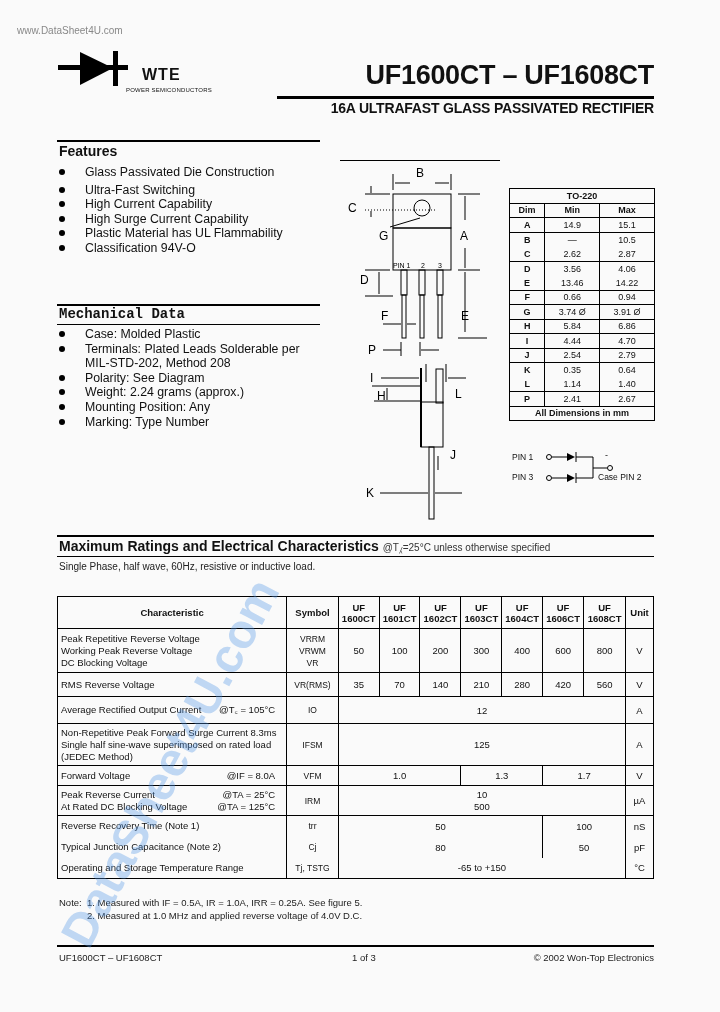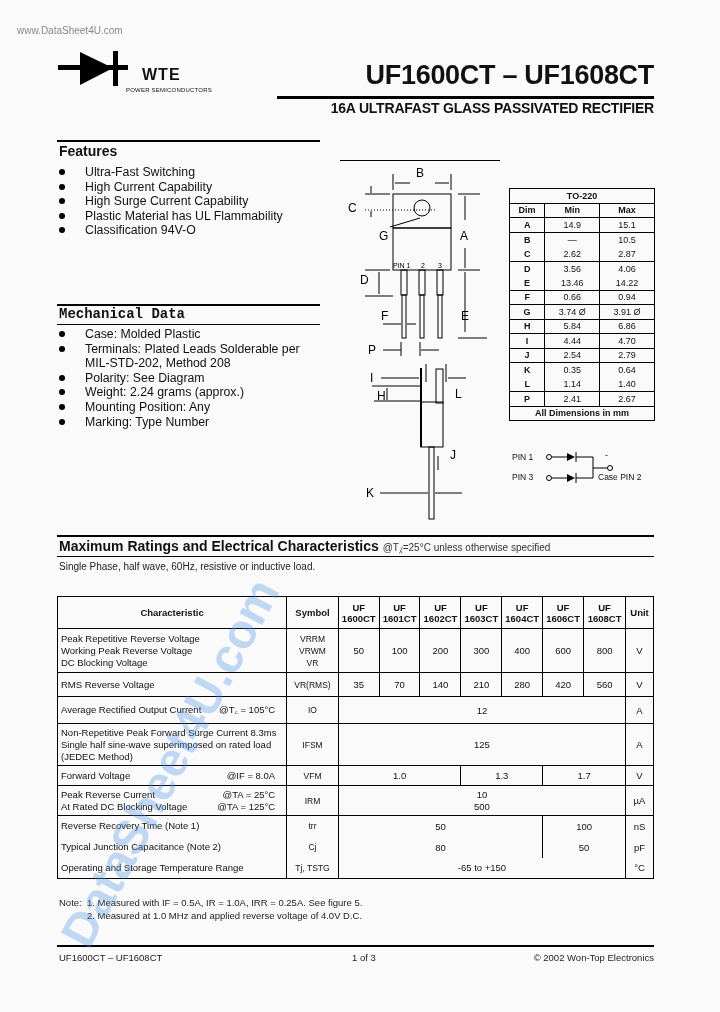--- a/index.html
+++ b/index.html
@@ -55,20 +55,21 @@
 <div class="abs logo-text" data-name="logo-brand">WTE</div>
 <div class="abs logo-sub" data-name="logo-tagline">POWER SEMICONDUCTORS</div>
 
 <div class="abs title" data-name="page-title">UF1600CT – UF1608CT</div>
 <div class="abs title-rule" data-name="title-divider"></div>
 <div class="abs subtitle" data-name="page-subtitle">16A ULTRAFAST GLASS PASSIVATED RECTIFIER</div>
 
 <div class="abs section-rule" style="left:57px;top:140px;width:263px;" data-name="features-divider"></div>
 <div class="abs section-title" style="left:59px;top:143px;" data-name="features-title">Features</div>
 <ul class="abs bullets" style="left:57px;top:165px;width:270px;" data-name="features-list">
+  <li data-name="feature-item" style="margin-bottom:3px;">Glass Passivated Die Construction</li>
   <li data-name="feature-item">Ultra-Fast Switching</li>
   <li data-name="feature-item">High Current Capability</li>
   <li data-name="feature-item">High Surge Current Capability</li>
   <li data-name="feature-item">Plastic Material has UL Flammability</li>
   <li class="nob" data-name="feature-item-cont" style="padding-left:28px;"><span data-name="feature-item-cont-text">Classification 94V-O</span></li>
 </ul>
 
 <div class="abs section-rule" style="left:57px;top:304px;width:263px;" data-name="mechanical-divider"></div>
 <div class="abs section-title" style="left:59px;top:306px;font-family:Liberation Mono, monospace;" data-name="mechanical-title">Mechanical Data</div>
 <div class="abs section-rule" style="left:57px;top:324px;width:263px;height:1px;" data-name="mechanical-underline"></div>

